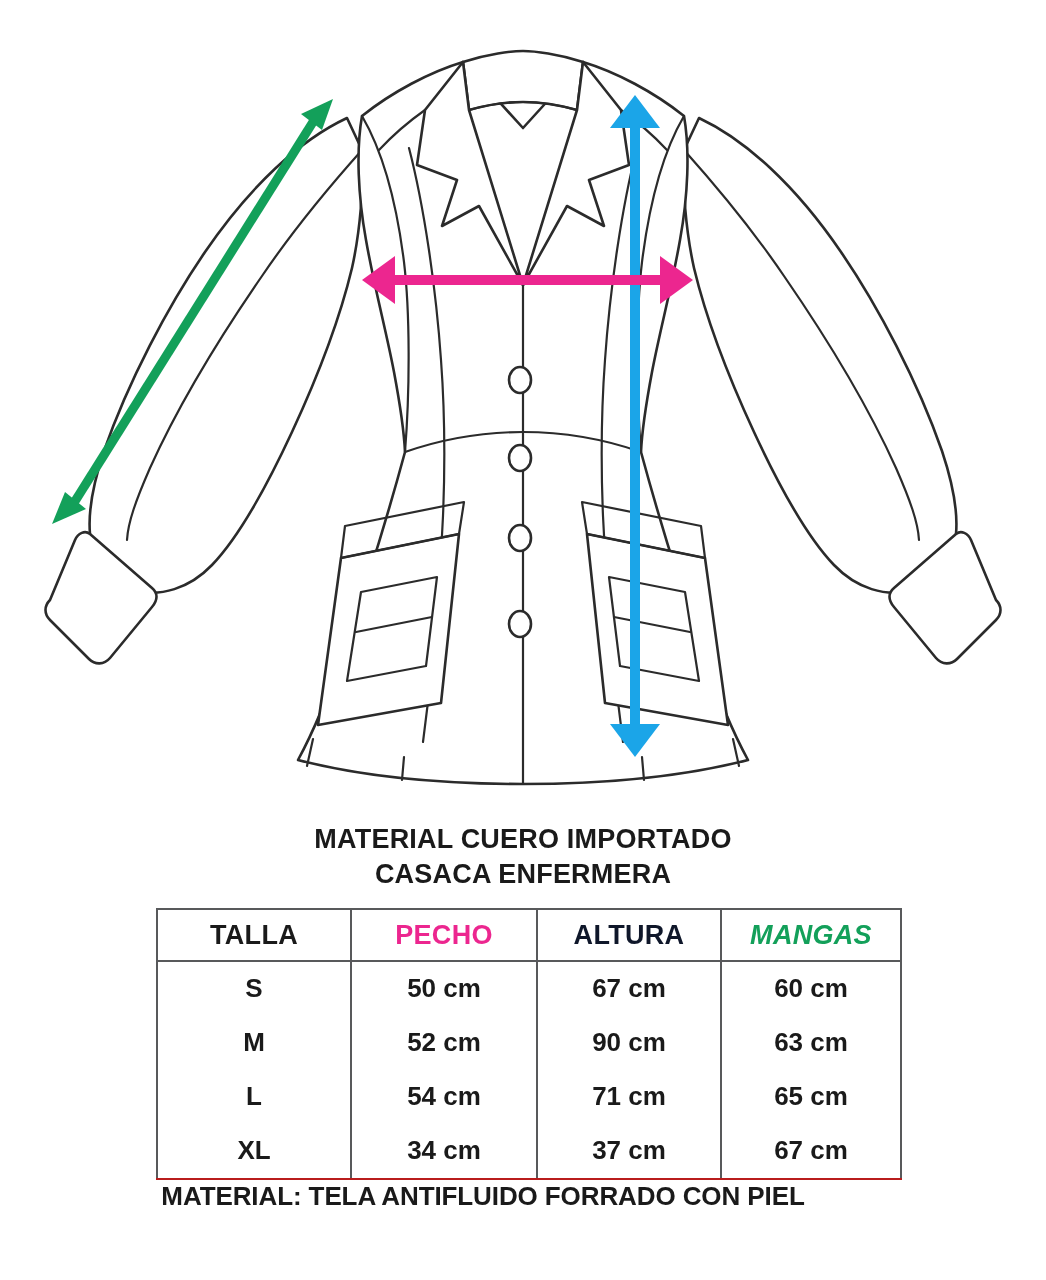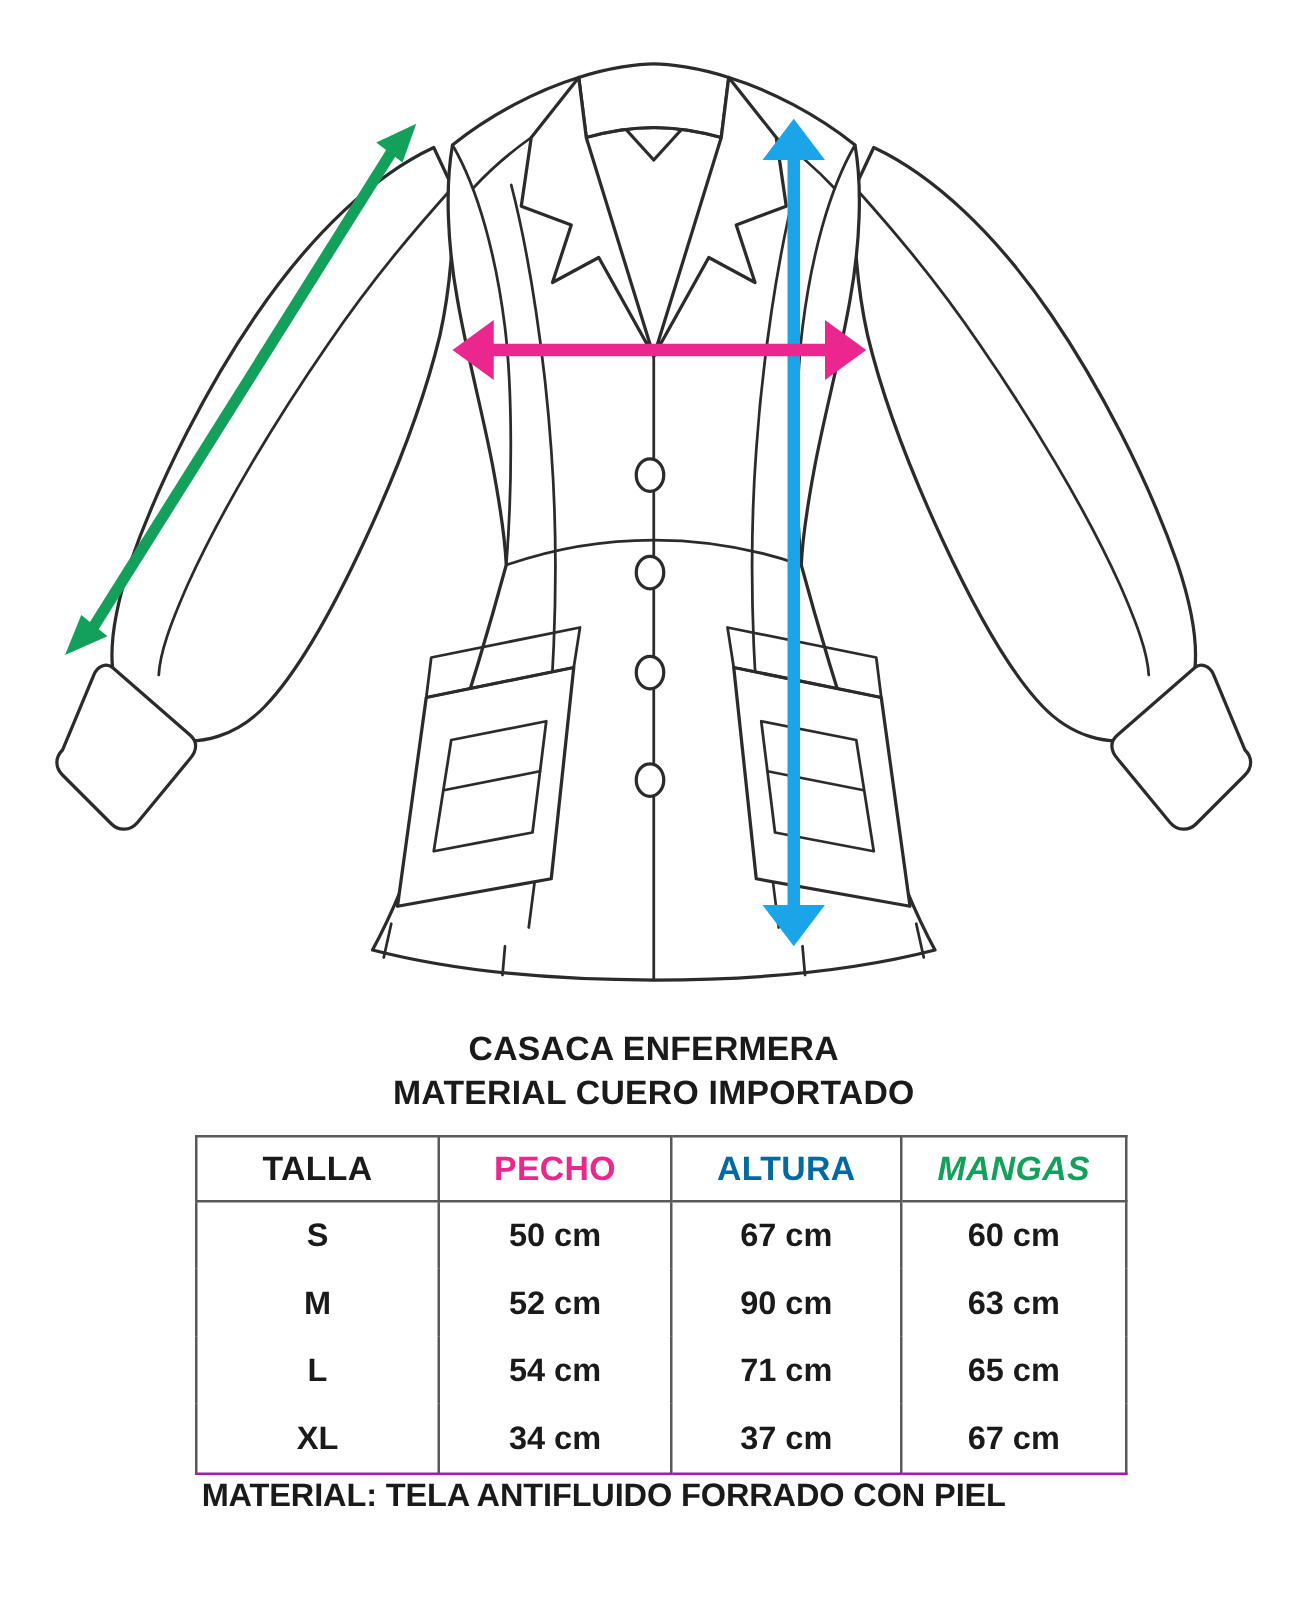--- a/index.html
+++ b/index.html
@@ -80,21 +80,21 @@
   }
   table.size-table tbody td {
     height: 54px;
     border-top: none;
     border-bottom: none;
     font-size: 26px;
     font-weight: bold;
     color: #1a1a1a;
   }
   table.size-table tbody tr:last-child td {
-    border-bottom: 2px solid #a21caf;
+    border-bottom: 2px solid #b91c1c;
     height: 56px;
   }
 
   
   #footer-note {
     position: absolute;
     left: 0; top: 1181px;
     width: 966px;
     text-align: center;
   }
@@ -355,37 +355,37 @@
       <g>
         <line x1="384" y1="280" x2="671" y2="280" stroke="#ec268f" stroke-width="10" stroke-linecap="butt"></line>
         <polygon points="362,280 395,256 395,304" fill="#ec268f"></polygon>
         <polygon points="693,280 660,256 660,304" fill="#ec268f"></polygon>
       </g>
 
     </svg>
   </div>
 
   <div id="heading">
+    <div class="heading-line">MATERIAL CUERO IMPORTADO</div>
     <div class="heading-line">CASACA ENFERMERA</div>
-    <div class="heading-line">MATERIAL CUERO IMPORTADO</div>
   </div>
 
   <div id="size-table-wrap">
     <table class="size-table">
       <colgroup>
         <col class="c0">
           <col class="c1">
           <col class="c2">
           <col class="c3">
       </colgroup>
       <thead>
         <tr>
           <th style="color: rgb(26, 26, 26);">TALLA</th>
           <th style="color: rgb(236, 38, 143);">PECHO</th>
-          <th style="color: #0369a1;">ALTURA</th>
+          <th style="color: #0f172a;">ALTURA</th>
           <th style="color: rgb(19, 160, 90); font-style: italic;">MANGAS</th>
         </tr>
       </thead>
       <tbody>
         <tr>
           <td>S</td>
           <td>50 cm</td>
           <td>67 cm</td>
           <td>60 cm</td>
         </tr>

